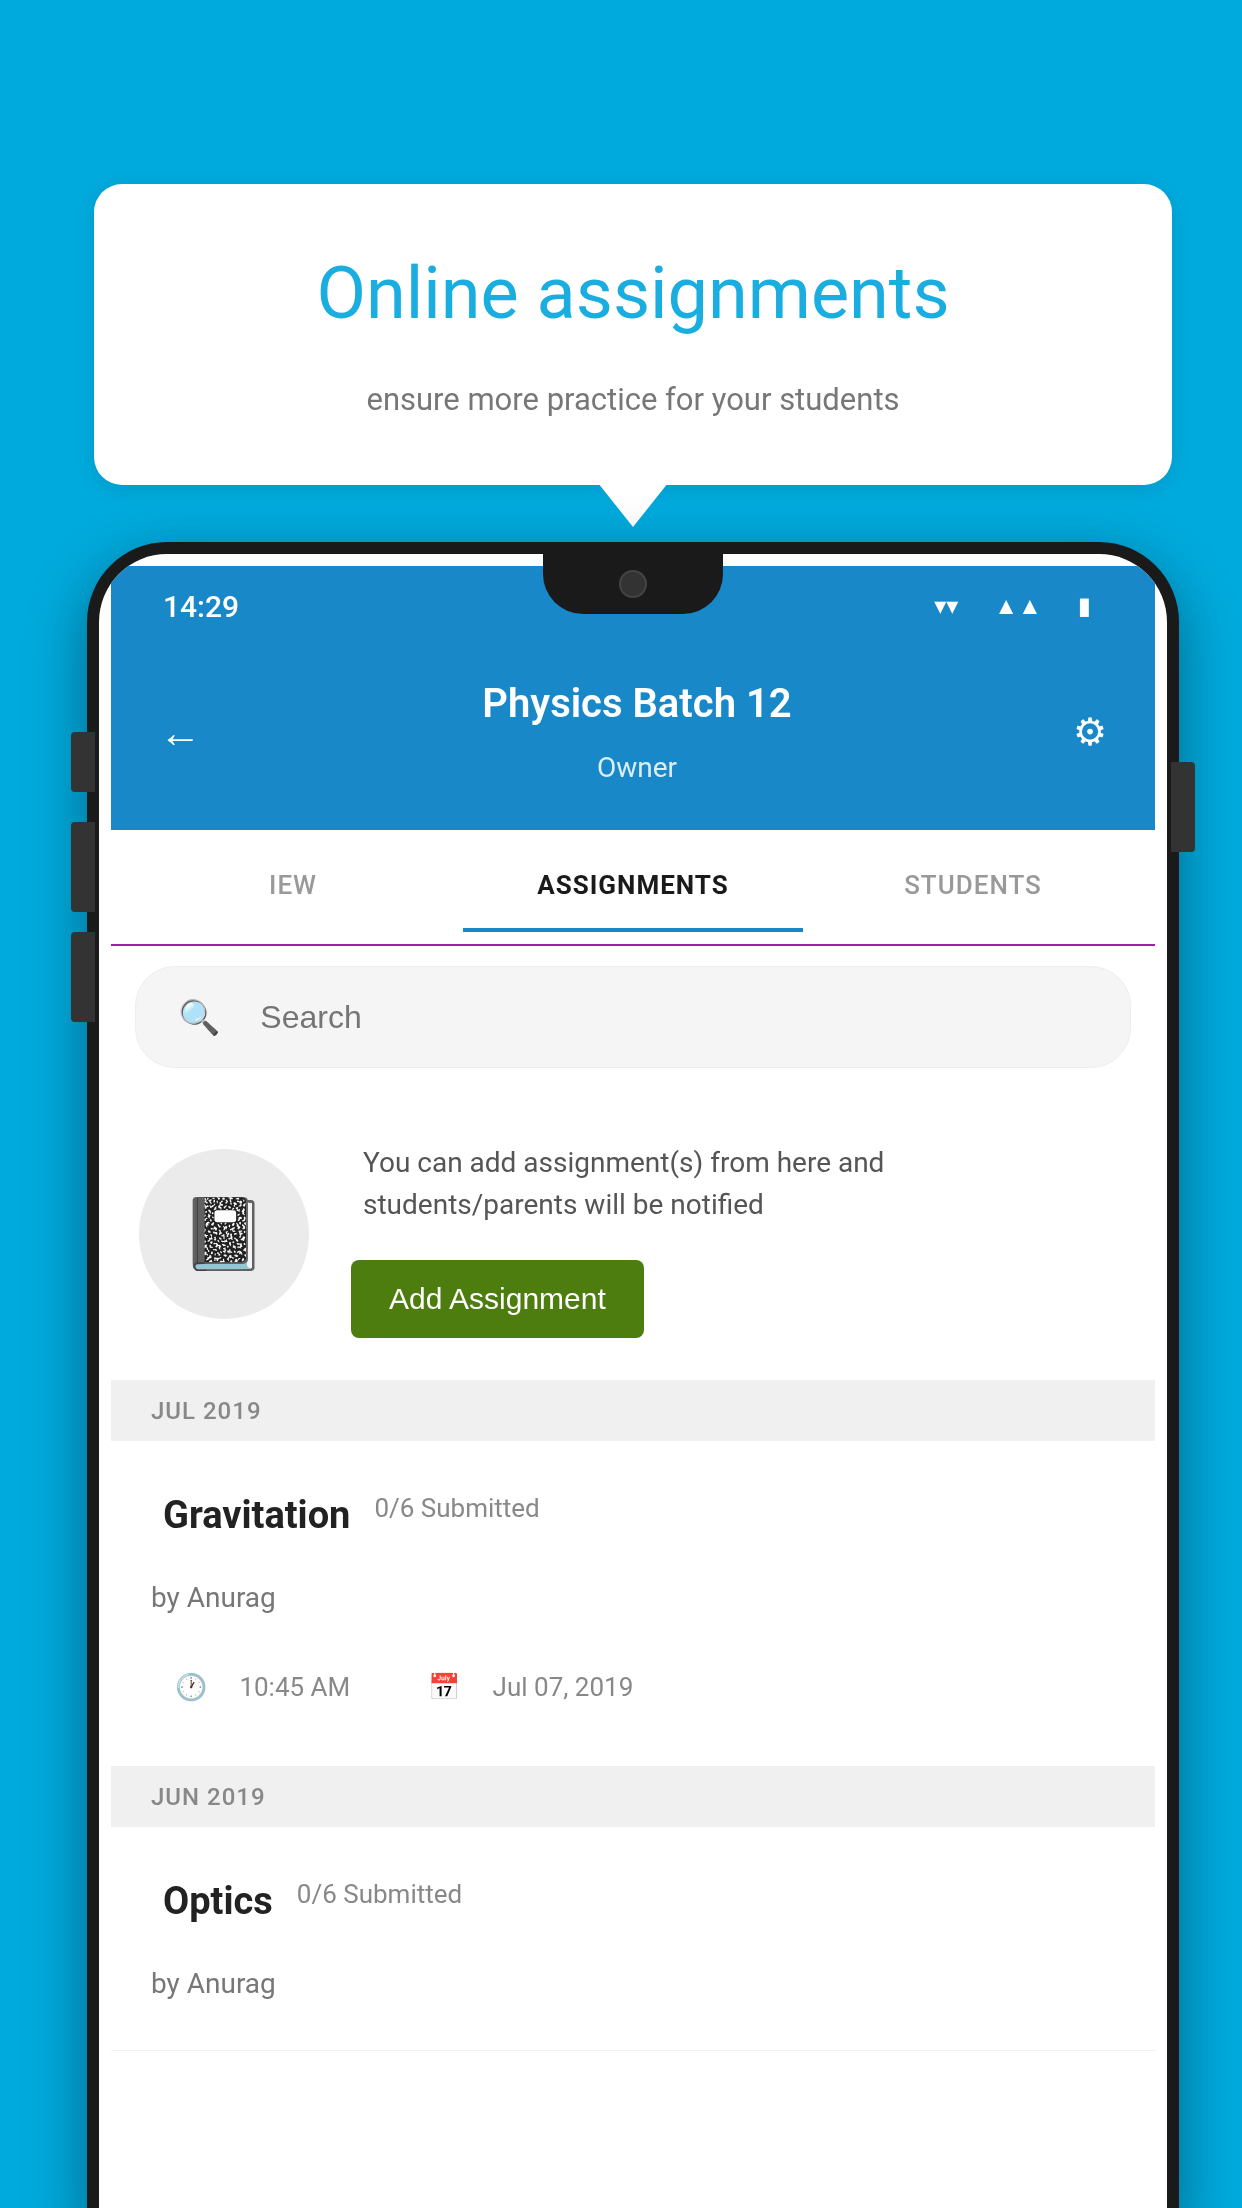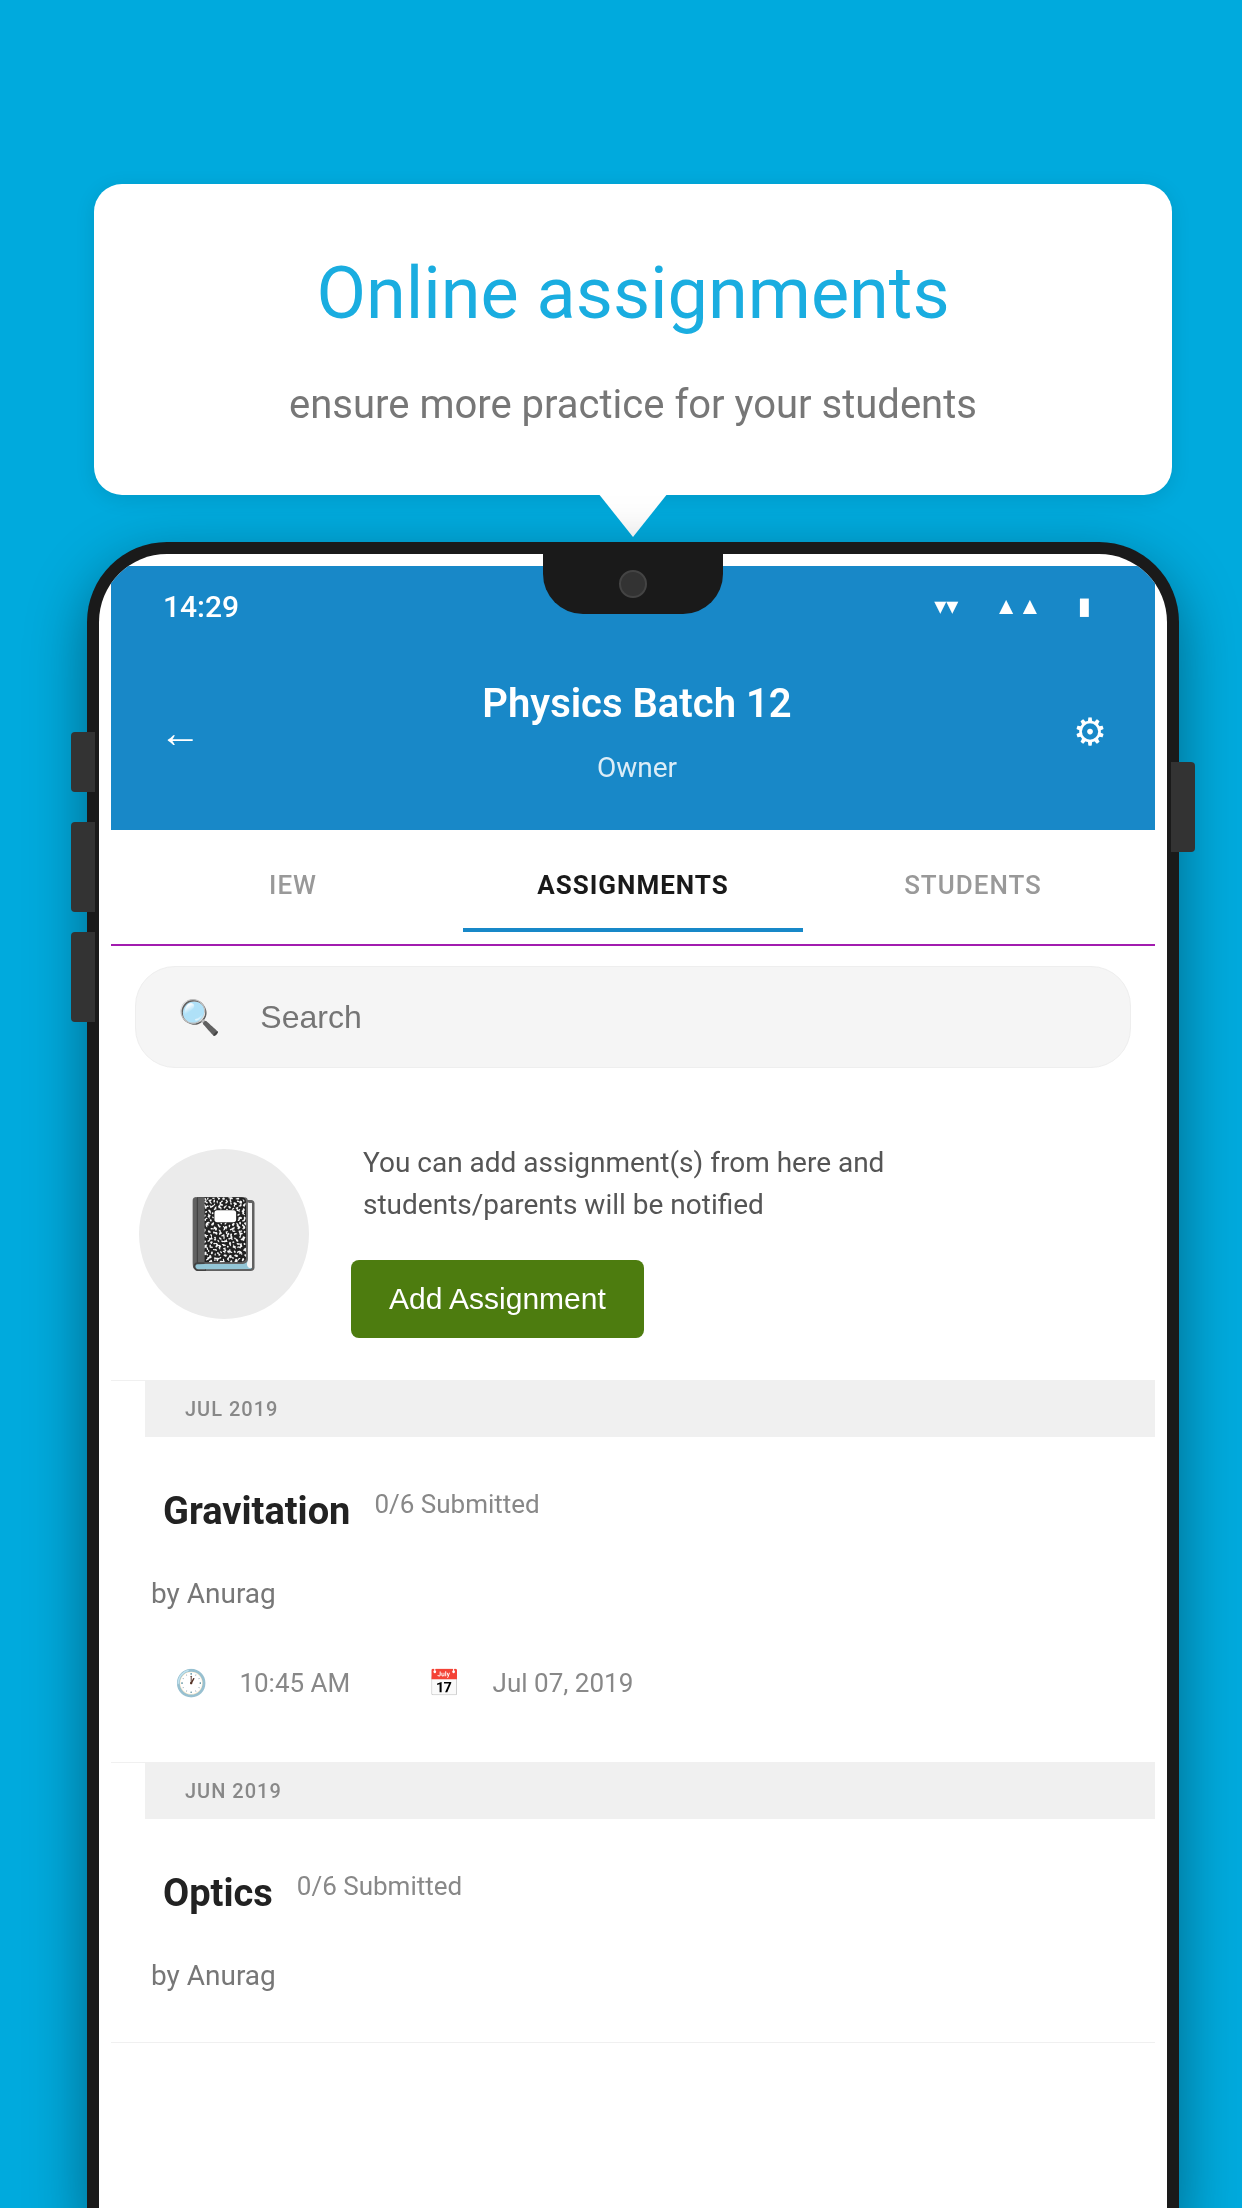--- a/index.html
+++ b/index.html
@@ -49,21 +49,21 @@
 
     .speech-bubble-title {
       font-size: 72px;
       font-weight: 400;
       color: #1AADE0;
       margin-bottom: 20px;
       line-height: 1.2;
     }
 
     .speech-bubble-subtitle {
-      font-size: 40px;
+      font-size: 31px;
       color: #777;
       font-weight: 400;
     }
 
     
     .phone-frame {
       position: absolute;
       top: 530px;
       left: 75px;
       right: 75px;
@@ -273,25 +273,24 @@
       padding: 22px 38px;
       font-size: 30px;
       font-weight: 500;
       cursor: pointer;
     }
 
     
     .section-header {
       background: #f0f0f0;
       padding: 16px 28px;
-      font-size: 20px;
+      font-size: 24px;
       color: #888;
       font-weight: 500;
       letter-spacing: 1px;
-      margin-left: 34px;
     }
 
     
     .assignment-item {
       background: white;
       padding: 28px;
       border-bottom: 1px solid #f0f0f0;
     }
 
     .assignment-top {

